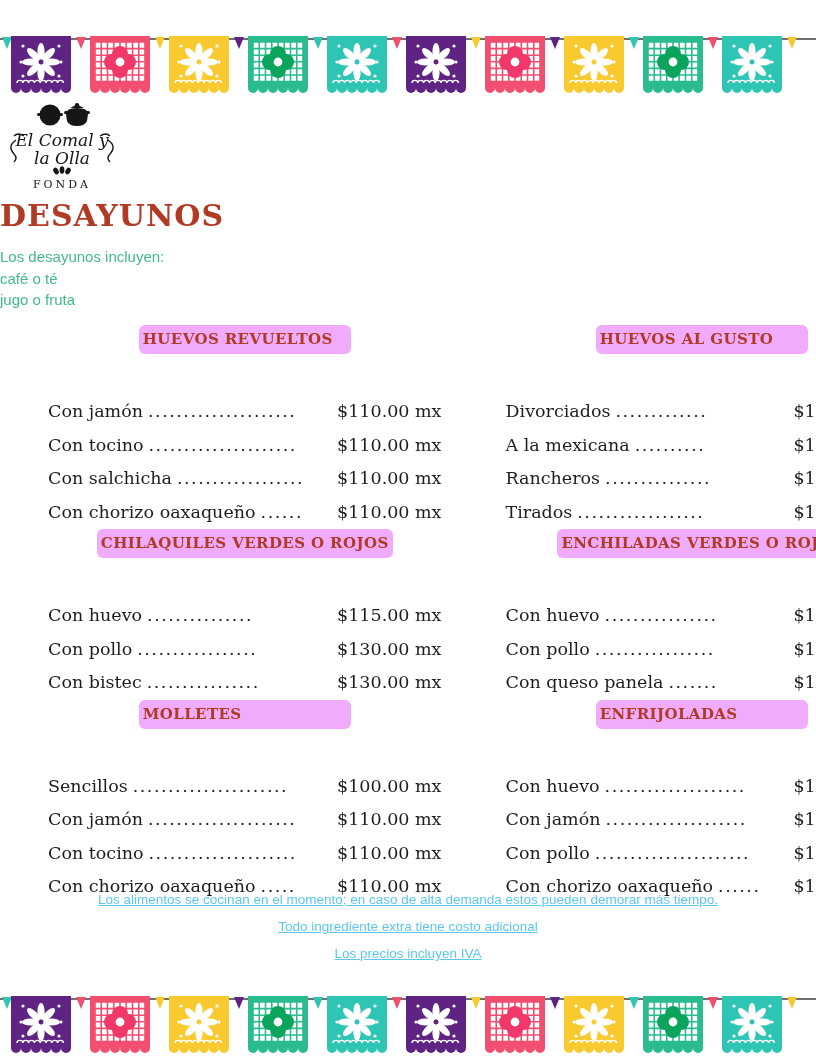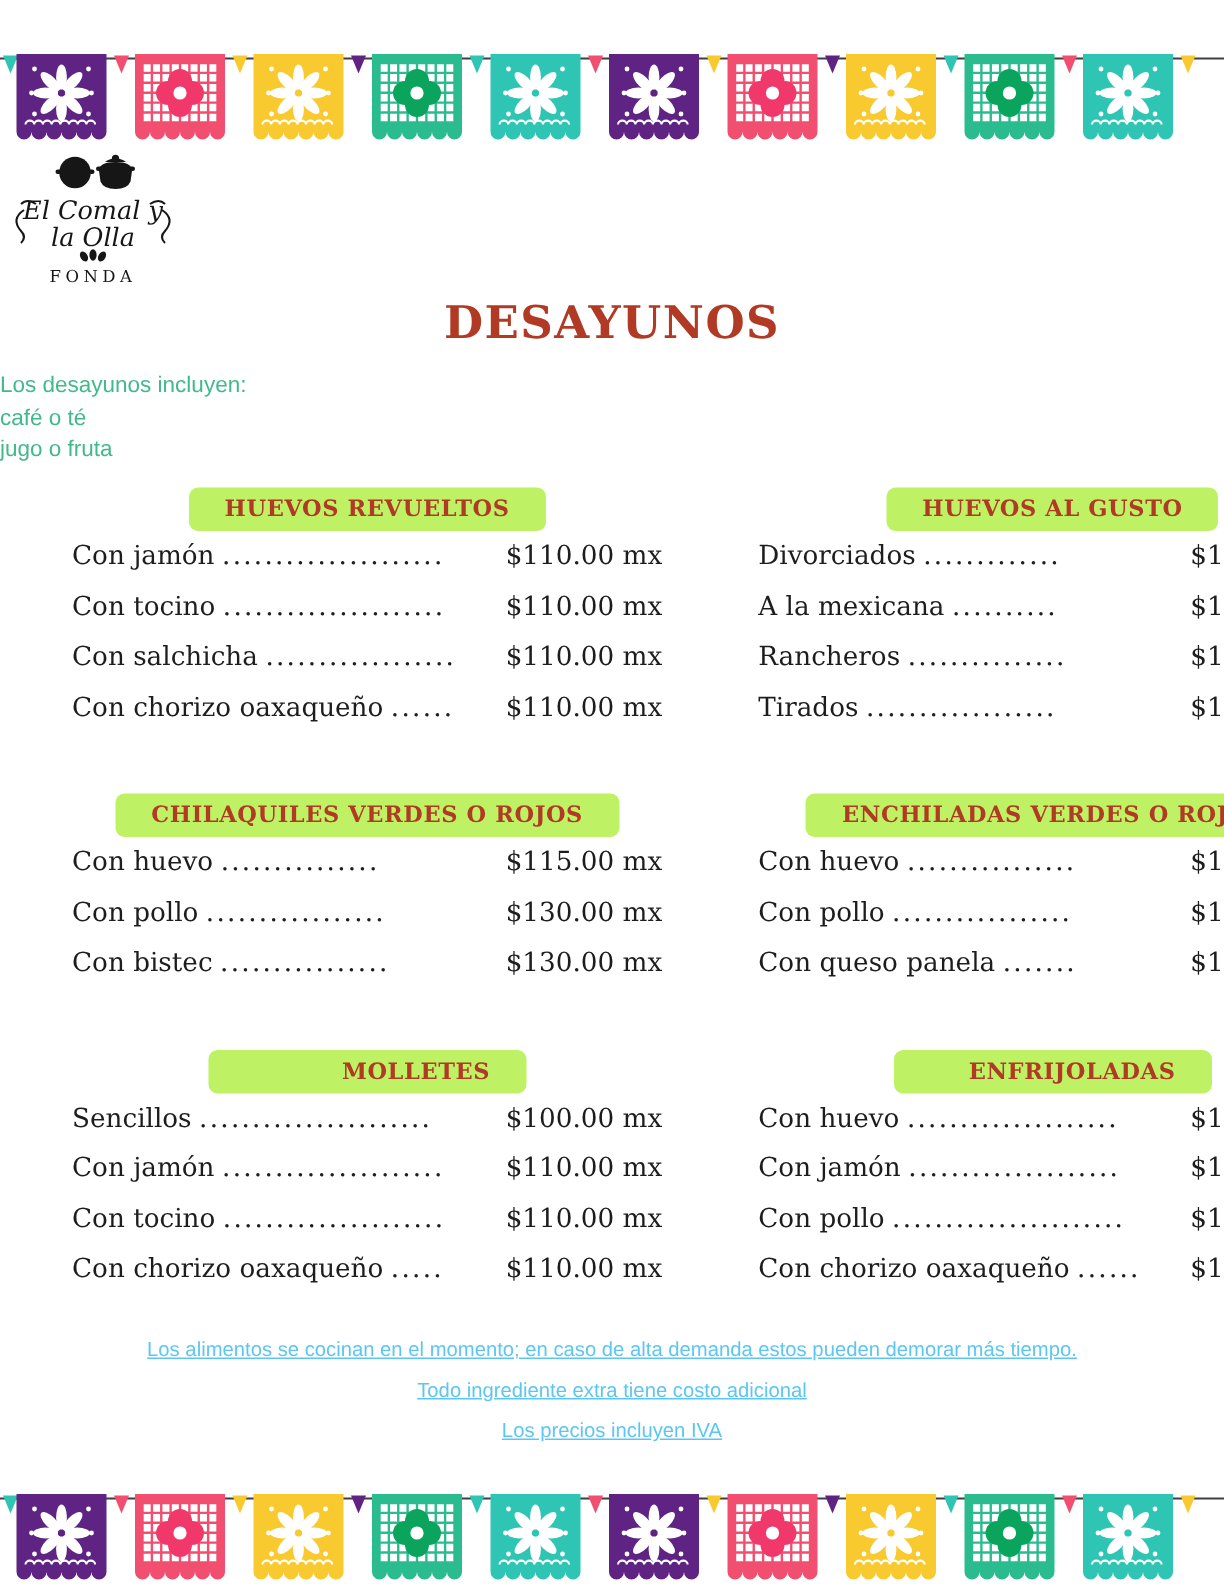--- a/index.html
+++ b/index.html
@@ -9,43 +9,43 @@
     font-family:"DejaVu Serif","Liberation Serif",serif; color:#1d1d1d;
   }
   .banner { position:absolute; left:0; width:816px; pointer-events:none; }
   .banner-top { top:26px; height:106px; }
   .banner-bottom { top:990px; height:66px; }
 
   .logo-wrap { position:absolute; top:100px; left:0; width:816px; text-align:left; }
   .logo-wrap svg { display:inline-block; }
 
   .title {
-    position:absolute; top:198px; left:0; width:816px; text-align:center;
+    position:absolute; top:198px; left:0; width:816px; text-align:left;
     font-size:30px; font-weight:700; letter-spacing:1px; color:#b13a24;
   }
   .intro {
     position:absolute; top:246px; left:0; width:816px; text-align:left;
     font-family:"Liberation Sans",sans-serif; font-size:15px; line-height:21.5px; color:#41ba8b;
   }
 
   .menu-grid {
     position:absolute; top:325px; left:48px; width:722px;
     display:grid; grid-template-columns:1fr 1fr; column-gap:64px; row-gap:34px;
   }
   .section { display:flex; flex-direction:column; }
   .pill {
-    align-self:center; background:#bef264; border-radius:6px;
-    padding:5px 24px 6px; min-width:212px; text-align:right;
+    align-self:center; background:#f0abfc; border-radius:6px;
+    padding:5px 4px 6px; min-width:212px; text-align:left;
     font-size:15px; font-weight:700; letter-spacing:0.4px; color:#b13a24;
   }
   .items { list-style:none; margin-top:7px; }
   .menu-item {
     display:flex; align-items:baseline; height:33.5px; font-size:17.5px;
   }
-  .item-name { white-space:nowrap; }
+  .item-name { white-space:nowrap;margin-top:40px; }
   .item-dots {
     flex:1; overflow:hidden; white-space:nowrap; margin:0 5px;
     letter-spacing:1.5px; color:#1d1d1d;
   }
   .item-price { white-space:nowrap;margin-left:28px; }
 
   .notes {
     position:absolute; top:886px; left:0; width:816px; text-align:center;
     font-family:"Liberation Sans",sans-serif; font-size:13.5px; line-height:27px; color:#5cc6f2;text-decoration:underline;
   }

